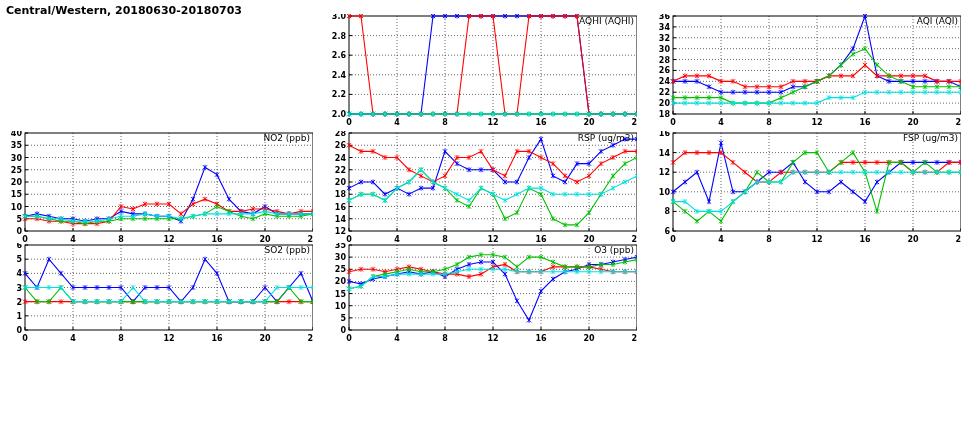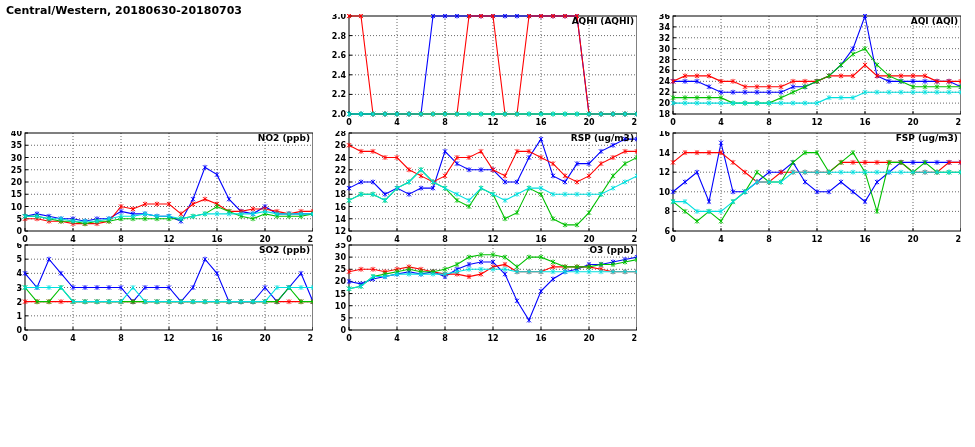--- a/index.html
+++ b/index.html
@@ -1,19 +1,19 @@
 <!DOCTYPE html>
 <html><head>
 <meta charset="utf-8">
 <style>
   html,body{margin:0;padding:0;background:#ffffff;}
   body{width:975px;height:447px;position:relative;font-family:"DejaVu Sans",sans-serif;}
   #title{position:absolute;left:6px;top:4px;font-size:11px;font-weight:bold;color:#000;letter-spacing:0px;}
   .panel{position:absolute;}
-  .panel-title{position:absolute;font-size:9px;font-weight:bold;color:#000;right:3px;top:2px;z-index:5;}
+  .panel-title{position:absolute;font-size:9px;font-weight:normal;color:#000;right:3px;top:2px;z-index:5;}
   svg{display:block;}
   .tick-label{font-family:"DejaVu Sans",sans-serif;font-size:8px;font-weight:bold;fill:#000;}
 </style>
 </head>
 <body>
 
 <div id="title">Central/Western, 20180630-20180703</div>
 
 <div class="panel" id="p-aqhi" style="left: 327px; top: 14px; width: 310px; height: 111px;">
     <svg width="310" height="111" viewBox="0 0 310 111">

